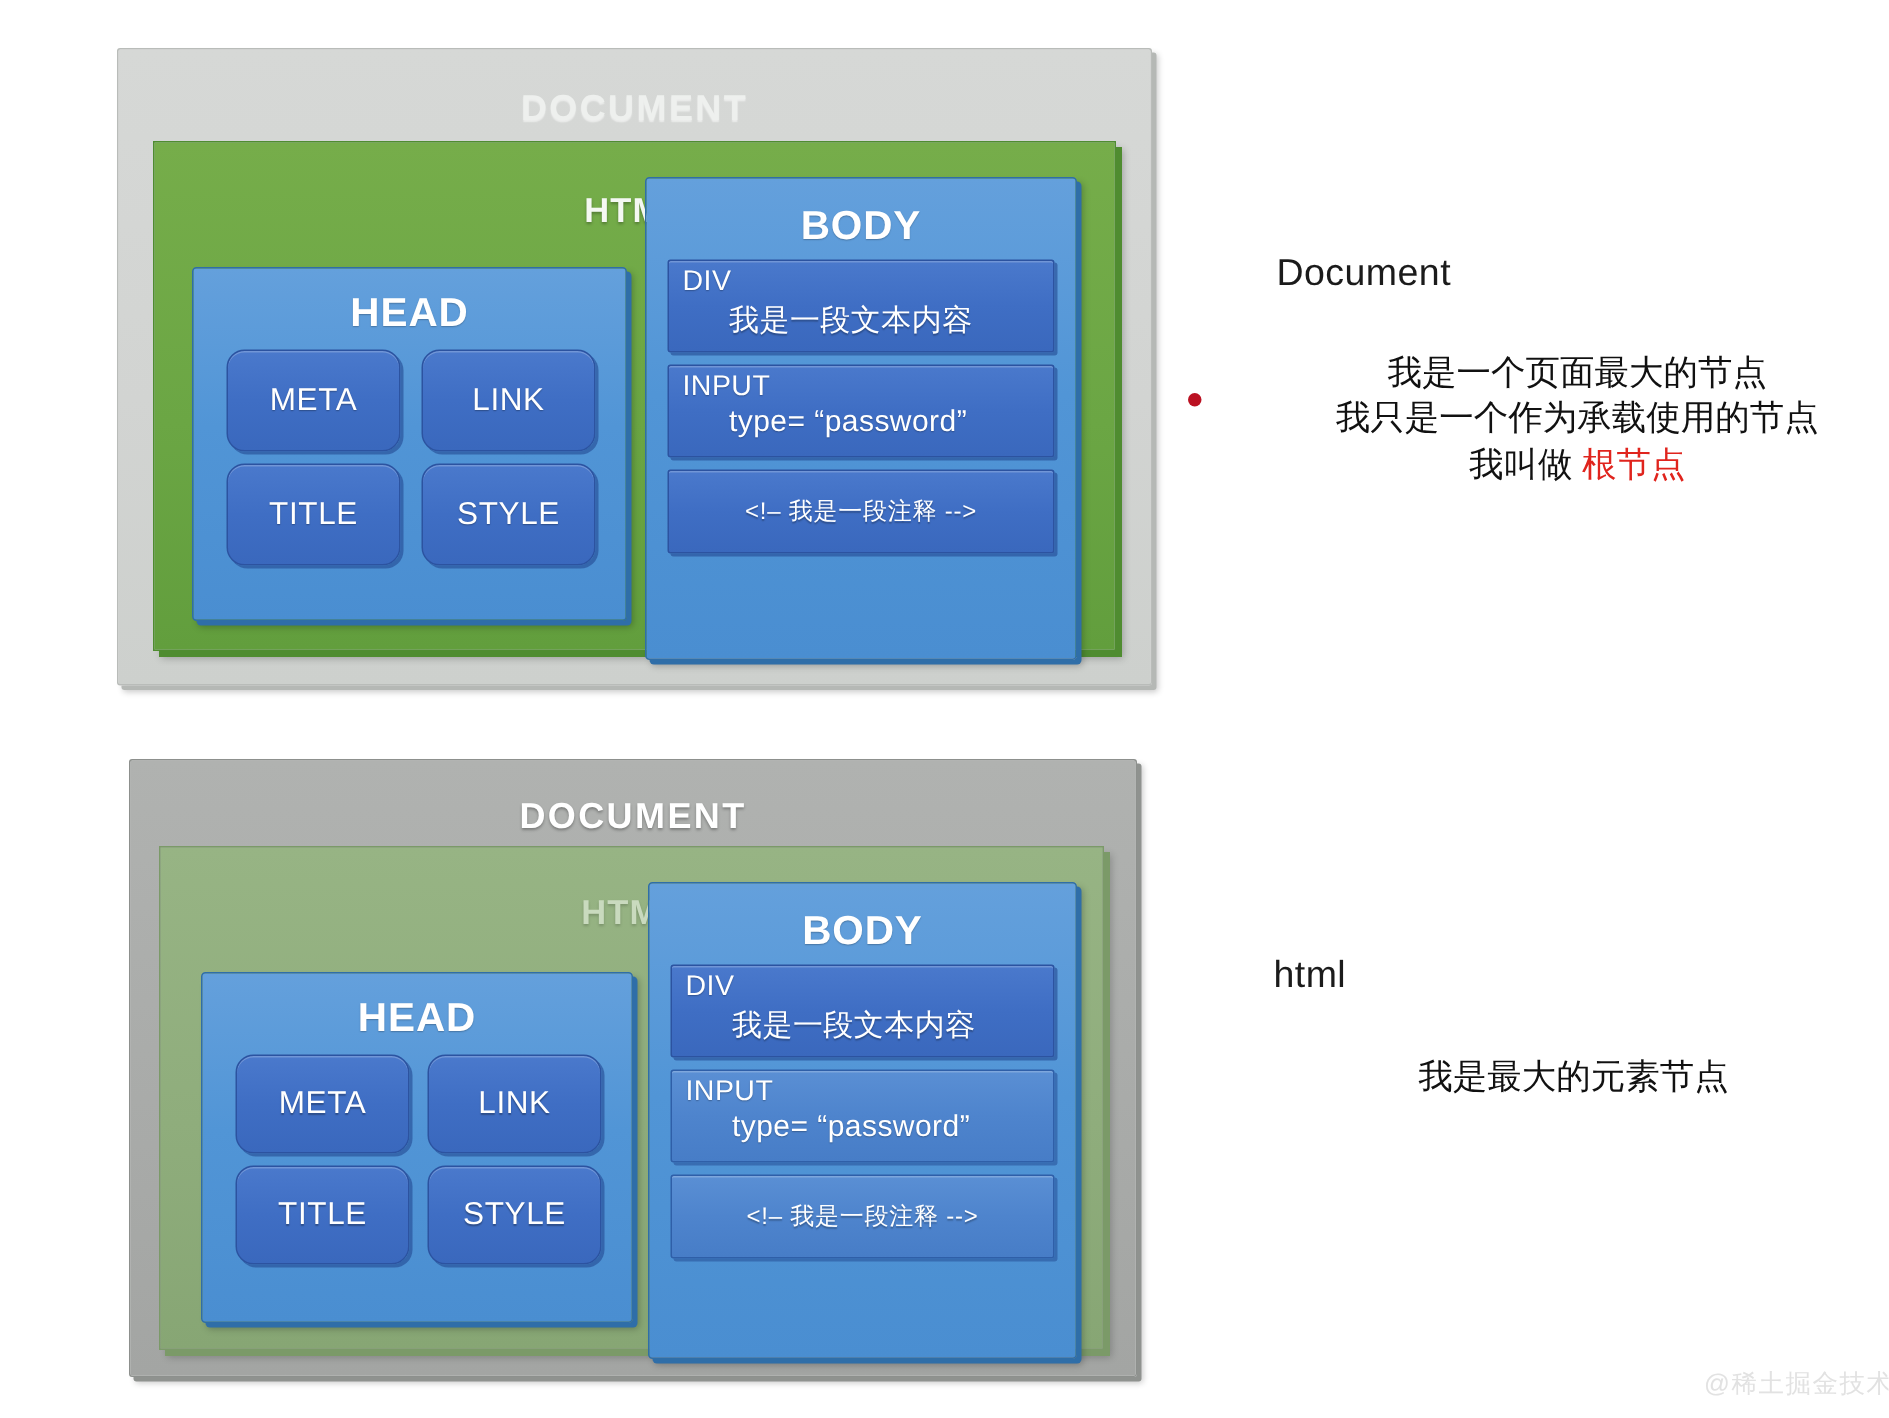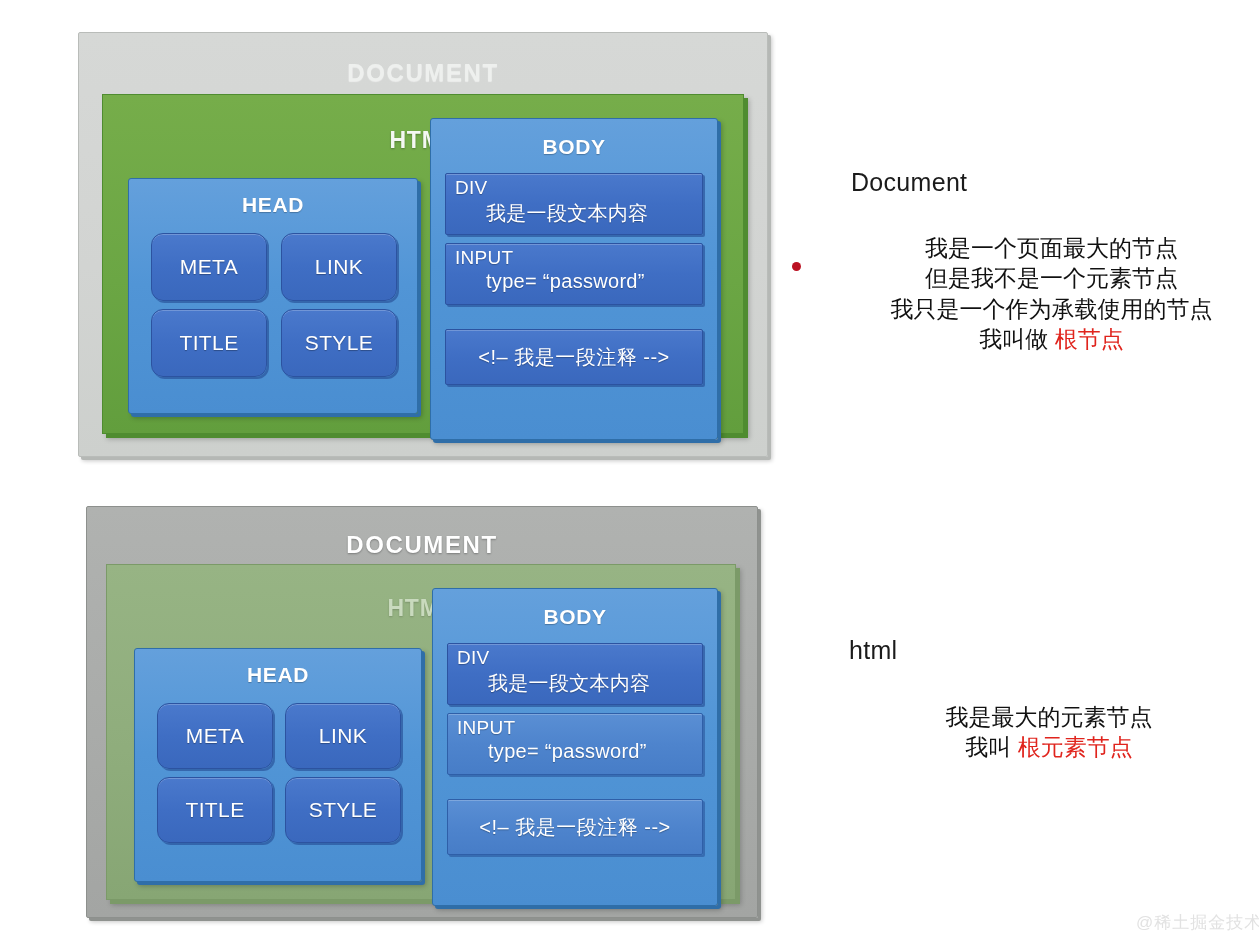--- a/index.html
+++ b/index.html
@@ -46,21 +46,21 @@
   .panel{
     position:absolute;
     box-sizing:border-box;
     border-radius:3px;
   }
   .panel-title{
     position:absolute;left:0;right:0;
     text-align:center;
     color:#ffffff;
     font-weight:bold;
-    font-size:21px;
+    font-size:27px;
     letter-spacing:0.6px;
     text-shadow:0 1px 1px rgba(0,0,0,.25);
   }
 
   
   .tile{
     position:absolute;
     box-sizing:border-box;
     border-radius:12px;
     display:flex;
@@ -86,21 +86,21 @@
     letter-spacing:.3px;
   }
   .row .val{
     position:absolute;left:40px;top:26px;
     font-size:20px;
     letter-spacing:.3px;
     white-space:nowrap;
   }
   .row.center{
     display:flex;align-items:center;justify-content:center;
-    font-size:20px;letter-spacing:.5px;margin-top:16px;
+    font-size:16px;letter-spacing:.5px;
   }
 
   
   
   .doc-bright{
     background:linear-gradient(180deg,#d6d8d6 0%,#d2d4d2 55%,#cdd0cd 100%);
     border:1px solid #b9bcb9;
     box-shadow:3px 3px 0 0 #b5b8b5, 4px 4px 4px rgba(0,0,0,.22);
   }
   .doc-bright .doc-title{color:#eef0ee;text-shadow:0 1px 1px rgba(255,255,255,.55);}
@@ -246,36 +246,30 @@
 </div>
 
 <div class="note" style="left:790px;top:168px;width:450px;">
   <span class="bullet" style="left:2px;top:94px;"></span>
   <div class="note-heading" style="margin-left:61px;">Document</div>
   <div class="note-lines" style="margin-left:73px;margin-top:36px;">
     <div>
       <span>我是一个页面最大的节点</span><span class="hl"></span>
     </div>
     <div>
-      <span>但是我不是一个元素节点</span><span class="hl"></span>
-    </div>
-    <div>
       <span>我只是一个作为承载使用的节点</span><span class="hl"></span>
     </div>
     <div>
       <span>我叫做 </span><span class="hl">根节点</span>
     </div>
   </div>
 </div>
 
 <div class="note" style="left:790px;top:636px;width:450px;">
   <div class="note-heading" style="margin-left:59px;">html</div>
   <div class="note-lines" style="margin-left:68px;margin-top:37px;">
     <div>
       <span>我是最大的元素节点</span><span class="hl"></span>
     </div>
-    <div>
-      <span>我叫 </span><span class="hl">根元素节点</span>
-    </div>
   </div>
 </div>
 
 <div class="watermark" style="left:1096px;top:911px;margin-left:40px;">@稀土掘金技术社区</div>
 
 </body></html>

